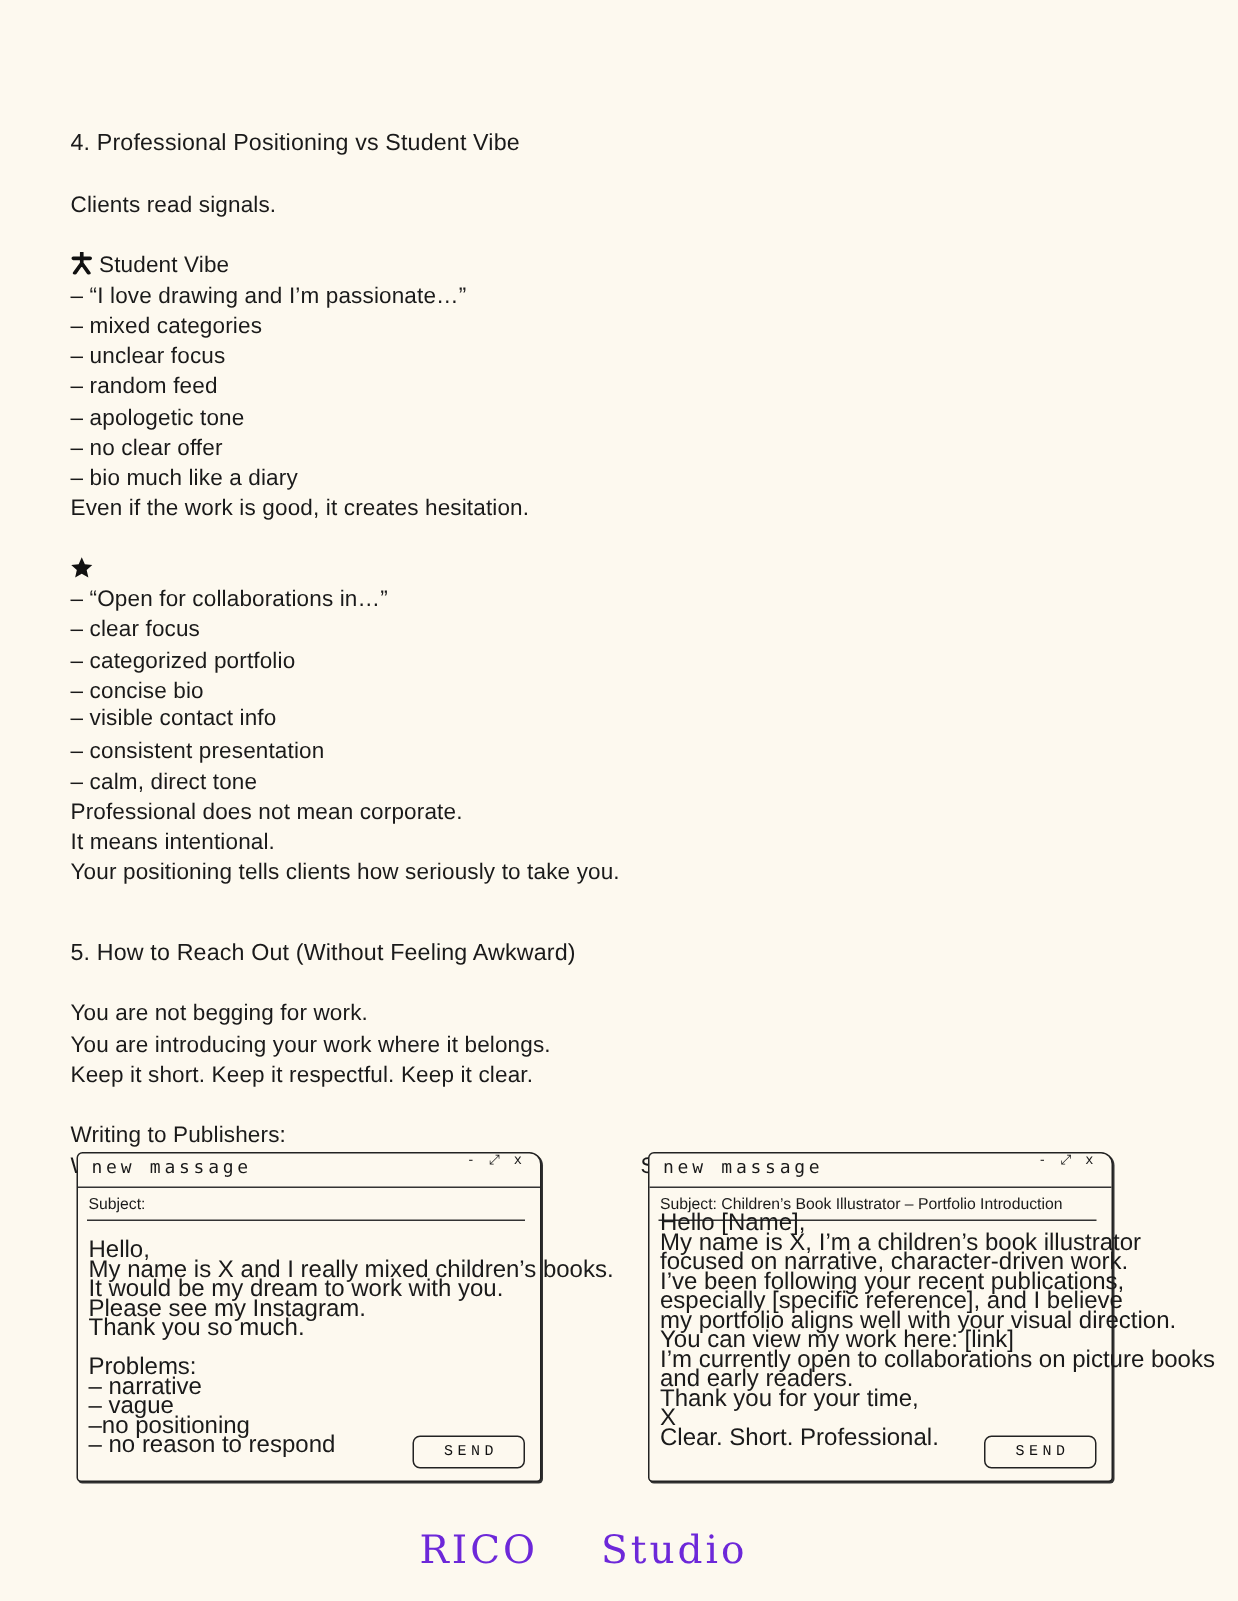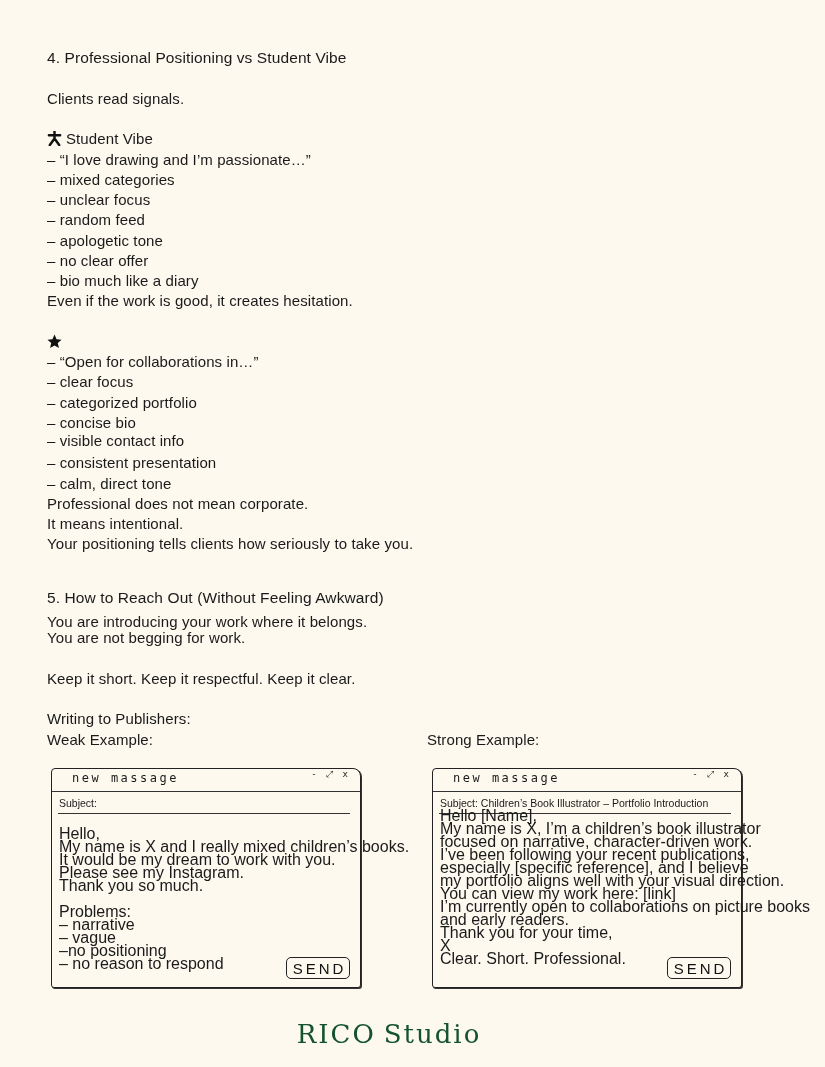--- a/index.html
+++ b/index.html
@@ -7,59 +7,60 @@
       width: 825px; height: 1067px; overflow: hidden;
       background: #fdf9ef;
       font-family: "Liberation Sans", sans-serif;
       color: #1a1a1a;
       position: relative;
     }
     .line {
       position: absolute; left: 47px;
       font-size: 15px; line-height: 20px; white-space: nowrap;
       letter-spacing: 0.1px;
+      margin-top: 38px;
     }
     .h { font-size: 15.5px; }
     .icon { display: inline-block; width: 15px; height: 15px; vertical-align: -2px; margin-right: 4px; }
     .icon svg { width: 15px; height: 15px; display: block; }
 
     .mail {
       position: absolute; width: 308px; height: 218px;
       border: 1.6px solid #222; border-radius: 4px 8px 3px 3px;
       box-shadow: 1px 1px 0 #333;
       background: #fdf9ef;
     }
     .mail .title {
       position: absolute; left: 9px; top: 2px;
-      font-family: "DejaVu Sans Mono", monospace; font-size: 12px; letter-spacing: 2.5px; margin-left: 11px;
+      font-family: "DejaVu Sans Mono", monospace; font-size: 12px; letter-spacing: 2.5px;
     }
     .mail .ctrls {
       position: absolute; right: 10px; top: 0px;
       font-family: "DejaVu Sans Mono", monospace; font-size: 9px; letter-spacing: 2px;
     }
     .mail .rule1 { position: absolute; left: 0; right: 0; top: 22px; border-top: 1.5px solid #333; }
     .mail .subject {
       position: absolute; left: 7px; top: 28px; font-size: 10.5px; white-space: nowrap;
     }
     .mail .rule2 { position: absolute; left: 6px; right: 10px; top: 44px; border-top: 1.5px solid #333; }
     .mail .body {
       position: absolute; left: 7px; top: 58px; font-size: 16px; line-height: 13px; white-space: nowrap;
     }
     .mail .body div { height: 13px; }
     .mail .send {
-      position: absolute; right: 10px; bottom: 8px; width: 64px; height: 22px;
+      position: absolute; right: 10px; bottom: 8px; width: 75px; height: 22px;
       border: 1.8px solid #222; border-radius: 5px;
-      font-family: Liberation Sans, sans-serif; font-size: 15px; letter-spacing: 3px;
+      font-family: Liberation Mono, monospace; font-size: 10px; letter-spacing: 3px;
       display: flex; align-items: center; justify-content: center;
       background: transparent; color: #111; padding: 0 0 0 3px;
     }
     .logo {
       position: absolute; left: 298px; top: 1016px; width: 182px; height: 36px;
-      display: flex; align-items: center; justify-content: center; gap: 4px;
-      font-family: "DejaVu Serif", serif; font-size: 26px; letter-spacing: 2px; color: #14532d;
+      display: flex; align-items: center; justify-content: center; gap: 21px;
+      font-family: "DejaVu Serif", serif; font-size: 26px; letter-spacing: 2px; color: #6d28d9;
     }
     .logo .bunny { width: 28px; height: 30px; }
   </style>
 </head>
 <body>
 
 <div class="line h" style="top:48px">4. Professional Positioning vs Student Vibe</div>
 <div class="line" style="top:89px">Clients read signals.</div>
 
 <div class="line" style="top:129px">
@@ -91,21 +92,21 @@
 <div class="line" style="top:413px">– concise bio</div>
 <div class="line" style="top:431px">– visible contact info</div>
 <div class="line" style="top:453px">– consistent presentation</div>
 <div class="line" style="top:474px">– calm, direct tone</div>
 <div class="line" style="top:494px">Professional does not mean corporate.</div>
 <div class="line" style="top:514px">It means intentional.</div>
 <div class="line" style="top:534px">Your positioning tells clients how seriously to take you.</div>
 
 <div class="line h" style="top:588px">5. How to Reach Out (Without Feeling Awkward)</div>
 <div class="line" style="top:628px">You are not begging for work.</div>
-<div class="line" style="top:612px">You are introducing your work where it belongs.</div>
+<div class="line" style="top:649px">You are introducing your work where it belongs.</div>
 <div class="line" style="top:669px">Keep it short. Keep it respectful. Keep it clear.</div>
 <div class="line" style="top:709px">Writing to Publishers:</div>
 <div class="line" style="top:730px">Weak Example:</div>
 <div class="line" style="top:730px; left:427px">Strong Example:</div>
 
 <div class="mail" style="left:51px; top:768px">
   <div class="title">new massage</div>
   <div class="ctrls">- ⤢ x</div>
   <div class="rule1"></div>
   <div class="subject">Subject:</div>

